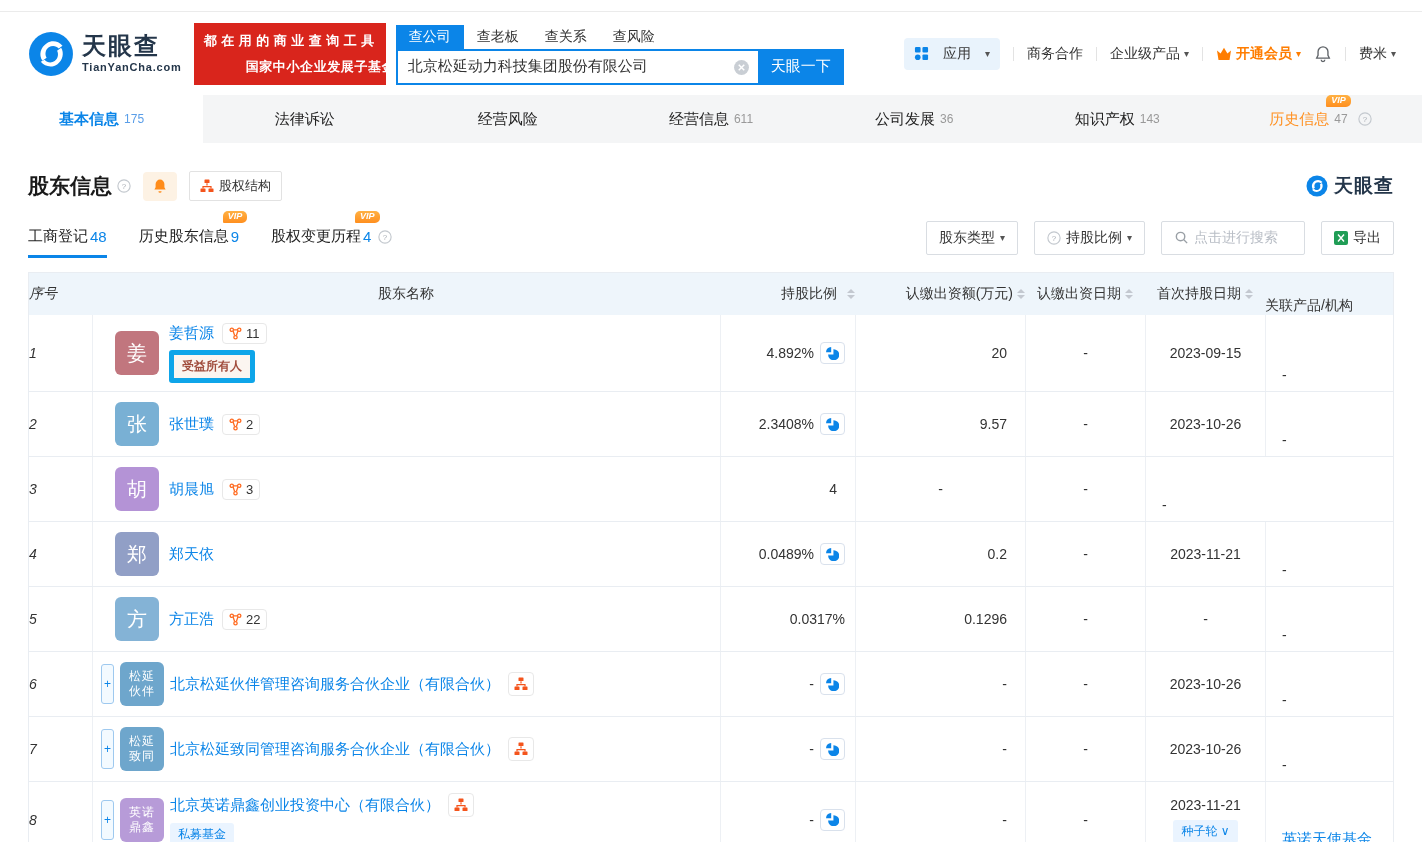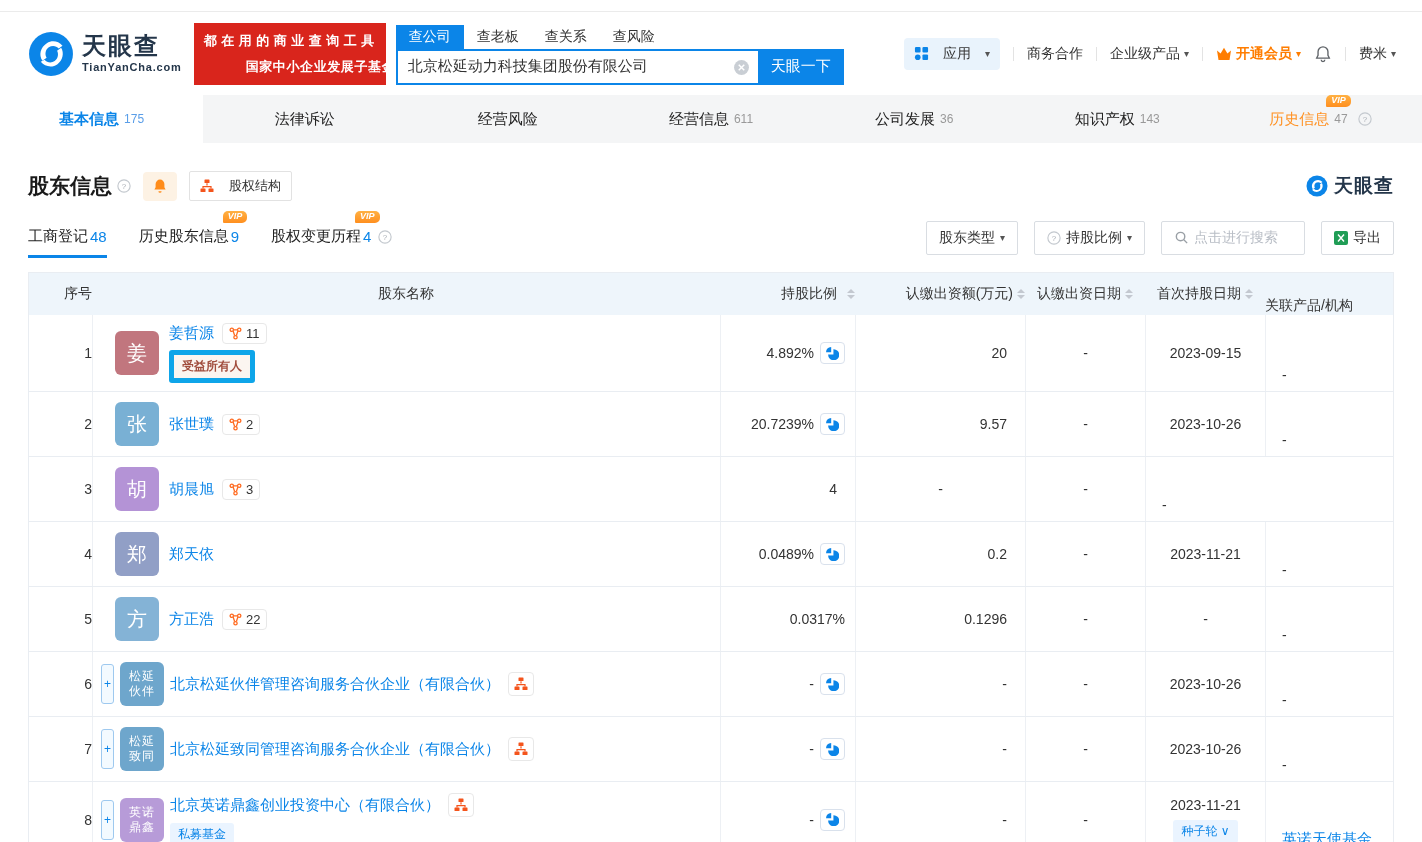--- a/index.html
+++ b/index.html
@@ -52,21 +52,21 @@
   .cnt-wrap .vip-badge { position:absolute; top:-17px; left:-8px; }
 
   
   .content { padding:0 28px; }
   .sec-head { margin-top:28px; display:flex; align-items:center; }
   .sec-title { font-size:21px; font-weight:bold; color:#1a1a1a; }
   .help-ic { margin-left:5px; line-height:0; cursor:pointer; }
   .bell-chip { margin-left:12px; width:34px; height:29px; background:#fdf2e4; border-radius:4px;
     display:flex; align-items:center; justify-content:center; cursor:pointer; }
   .structure-btn { margin-left:12px; height:30px; border:1px solid #e2e2e2; border-radius:2px; background:#fff;
-    display:flex; align-items:center; gap:15px; padding:0 10px; font-size:13px; color:#333; cursor:pointer; font-family:inherit; }
+    display:flex; align-items:center; gap:5px; padding:0 10px; font-size:13px; color:#333; cursor:pointer; font-family:inherit; }
   .watermark { margin-left:auto; display:flex; align-items:center; gap:6px; }
   .watermark span { font-size:19px; font-weight:bold; color:#24364a; letter-spacing:1px; }
 
   .sub-row { margin-top:26px; display:flex; align-items:center; }
   .subtabs { display:flex; gap:32px; }
   .subtab { position:relative; font-size:15px; color:#222; cursor:pointer; padding-bottom:12px; display:flex; align-items:center; gap:2px; }
   .subtab .cnt { color:#0b85e8; }
   .subtab.active::after { content:""; position:absolute; left:0; right:0; bottom:0; height:3px; background:#0b85e8; }
   .filters { margin-left:auto; display:flex; gap:16px; align-items:center; margin-top:-10px; }
   .f-btn { height:34px; border:1px solid #d9dde2; border-radius:2px; background:#fff; display:flex;
@@ -74,21 +74,21 @@
   .f-search { width:144px; color:#b9bec6; cursor:text; }
   .f-search span { color:#b9bec6; }
 
   
   .table { margin-top:14px; border:1px solid #e9edf2; border-bottom:none; }
   .t-row { display:grid; grid-template-columns:63px minmax(0,1fr) 135px 170px 120px 120px 128px; border-bottom:1px solid #e9edf2; }
   .t-row.head { background:#eef5fb; border-bottom:none; }
   .t-cell { display:flex; align-items:center; font-size:14px; color:#333; min-height:64px; border-left:1px solid #edf0f4; padding:8px 0; }
   .t-cell:first-child { border-left:none; }
   .t-row.head .t-cell { min-height:42px; border-left:none; padding:0; color:#333; }
-  .c-seq { justify-content:flex-end; }
+  .c-seq { justify-content:flex-start;font-style:italic; }
   .c-name { justify-content:flex-start; padding-left:22px; gap:10px; }
   .t-row.head .c-name { justify-content:center; padding-left:0; }
   .c-name.company { padding-left:8px; gap:6px; }
   .c-ratio { justify-content:flex-end; padding-right:10px; gap:6px; }
   .c-amount { justify-content:flex-end; padding-right:18px; }
   .c-date { justify-content:center; }
   .c-rel { justify-content:flex-start; padding-left:16px;align-items:flex-end; }
   .sort { display:inline-flex; flex-direction:column; gap:2px; margin-left:4px; }
   .sort i { width:0; height:0; border-left:4px solid transparent; border-right:4px solid transparent; }
   .sort .up { border-bottom:4px solid #c3c8d0; }
@@ -428,21 +428,21 @@
                     <circle cx="7" cy="11" r="1.8"></circle>
                     <path d="M4.4 4.4L6.1 9.2M9.6 4.4L7.9 9.2M4.9 3h4.2"></path>
                   </g>
                 </svg>
                 <span>2</span>
               </span>
             </div>
           </div>
         </div>
         <div class="t-cell c-ratio">
-          <span>20.7239%</span>
+          <span>2.3408%</span>
           <span class="pie-box">
             <svg width="13" height="13" viewBox="0 0 14 14">
               <path d="M5.6 0A6 6 0 0 0 0 5.6h5.6V0z" fill="#0b85e8"></path>
               <path d="M8 2.3a6 6 0 1 1-5.7 5.7H8V2.3z" fill="#0b85e8"></path>
             </svg>
           </span>
         </div>
         <div class="t-cell c-amount">9.57</div>
         <div class="t-cell c-date">-</div>
         <div class="t-cell c-date">2023-10-26</div>

